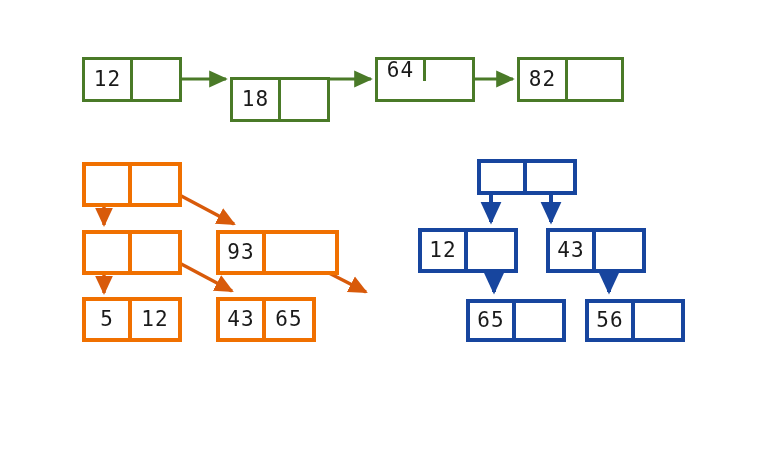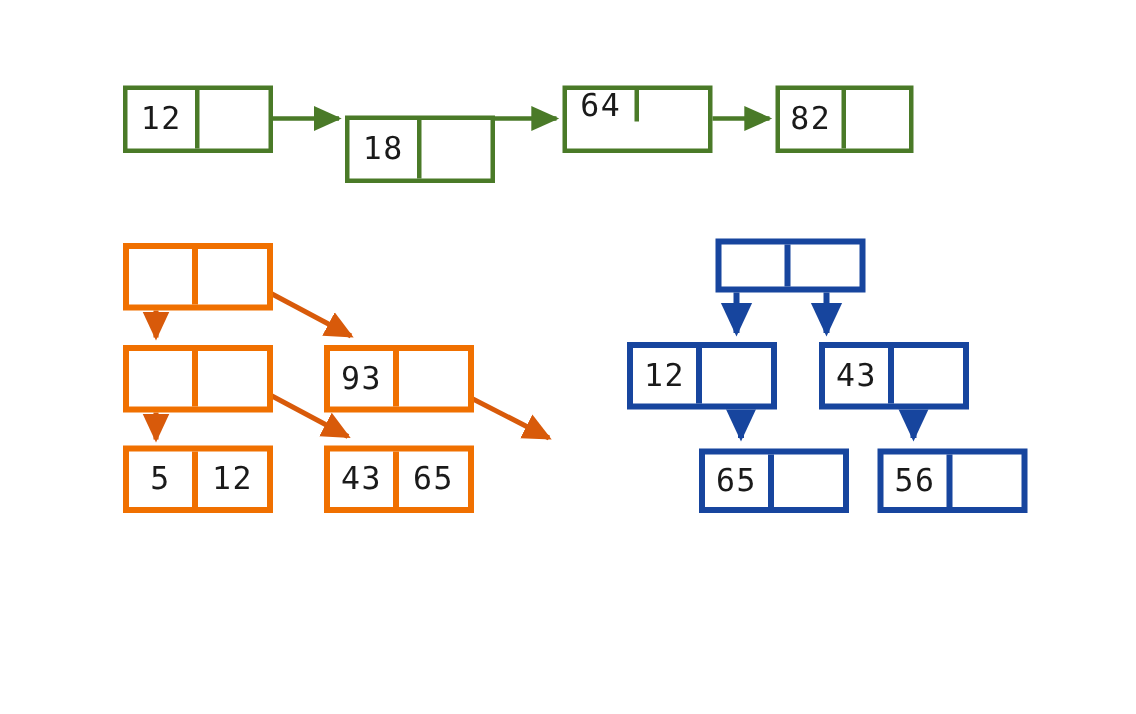--- a/index.html
+++ b/index.html
@@ -112,36 +112,36 @@
   <div class="node g-node" style="left:230px; top:57px; width:100px; height:45px;margin-top:20px;">
     <div class="cell left">18</div>
     <div class="cell right"></div>
   </div>
 
   <div class="node g-node" style="left:375px; top:57px; width:100px; height:45px;flex-direction:column;">
     <div class="cell left">64</div>
     <div class="cell right"></div>
   </div>
 
-  <div class="node g-node" style="left:517px; top:57px; width:92px; height:45px;">
+  <div class="node g-node" style="left:517px; top:57px; width:107px; height:45px;">
     <div class="cell left">82</div>
     <div class="cell right"></div>
   </div>
 
   <div class="node o-node" style="left:82px; top:162px; width:100px; height:45px;">
     <div class="cell left"></div>
     <div class="cell right"></div>
   </div>
 
   <div class="node o-node" style="left:82px; top:230px; width:100px; height:45px;">
     <div class="cell left"></div>
     <div class="cell right"></div>
   </div>
 
-  <div class="node o-node" style="left:216px; top:230px; width:100px; height:45px;justify-content:space-between;">
+  <div class="node o-node" style="left:216px; top:230px; width:123px; height:45px;justify-content:space-between;">
     <div class="cell left">93</div>
     <div class="cell right"></div>
   </div>
 
   <div class="node o-node" style="left:82px; top:297px; width:100px; height:45px;">
     <div class="cell left">5</div>
     <div class="cell right">12</div>
   </div>
 
   <div class="node o-node" style="left:216px; top:297px; width:100px; height:45px;">

